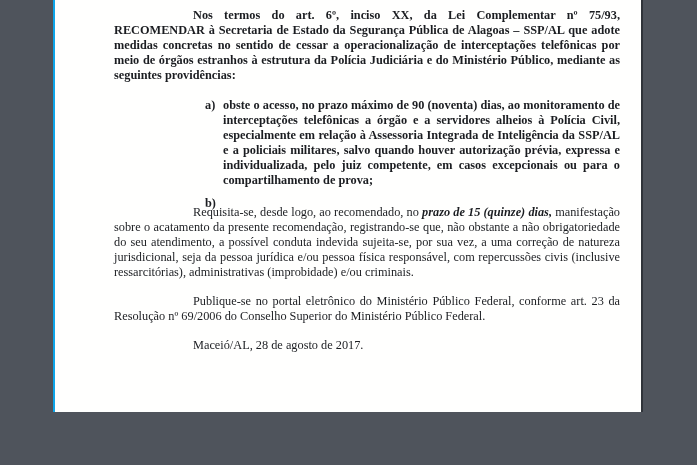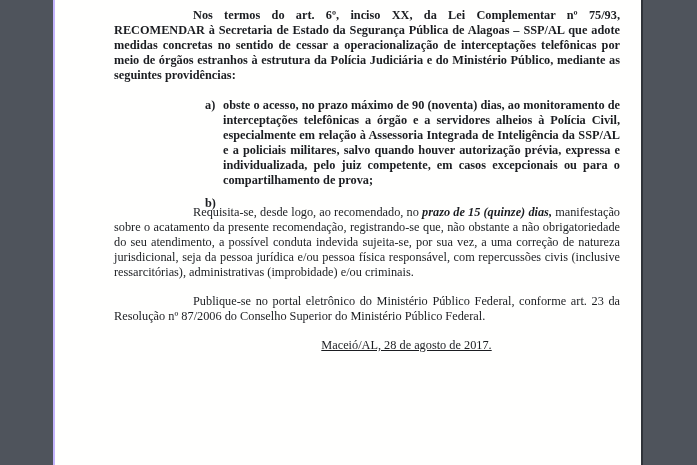--- a/index.html
+++ b/index.html
@@ -17,23 +17,23 @@
     position: relative;
     width: 697px;
     height: 465px;
     background: #4f545c;
   }
   .page {
     position: absolute;
     left: 53px;
     top: 0;
     width: 586px;
-    height: 465px;
+    height: 412px;
     background: #fffffe;
-    border-left: 2px solid #c4b5fd;
+    border-left: 2px solid #0ea5e9;
     border-right: 2px solid #30343a;
     box-sizing: content-box;
   }
   .page-content {
     padding: 8px 21px 0 59px;
     color: #1b1d21;
     font-size: 12.3px;
     line-height: 15px;
     text-align: justify;
   }
@@ -61,22 +61,21 @@
   .list-item.last {
     margin-bottom: 17px;
   }
   .emphasis {
     font-weight: bold;
     font-style: italic;
   }
   .dateline {
     margin: 12px 0 24px 0;
     text-indent: 79px;
-    text-align: center;
-    text-decoration: underline;
+    text-align: left;
   }
 </style>
 </head>
 <body>
 
 <div class="viewer">
   <div class="page">
     <div class="page-content">
 
       <p class="para bold intro">Nos termos do art. 6º, inciso XX, da Lei Complementar nº 75/93, RECOMENDAR à Secretaria de Estado da Segurança Pública de Alagoas – SSP/AL que adote medidas concretas no sentido de cessar a operacionalização de interceptações telefônicas por meio de órgãos estranhos à estrutura da Polícia Judiciária e do Ministério Público, mediante as seguintes providências:</p>
@@ -86,19 +85,19 @@
         <span>obste o acesso, no prazo máximo de 90 (noventa) dias, ao monitoramento de interceptações telefônicas a órgão e a servidores alheios à Polícia Civil, especialmente em relação à Assessoria Integrada de Inteligência da SSP/AL e a policiais militares, salvo quando houver autorização prévia, expressa e individualizada, pelo juiz competente, em casos excepcionais ou para o compartilhamento de prova;</span>
       </div>
 
       <div class="list-item last">
         <span class="marker">b)</span>
       </div>
 
       <p class="para"><span>Requisita-se, desde logo, ao recomendado, no </span><span class="emphasis">prazo de 15 (quinze) dias,</span><span> manifestação sobre o acatamento da presente recomendação, registrando-se que, não obstante a não obrigatoriedade do seu atendimento, a possível conduta indevida sujeita-se, por sua vez, a uma correção de natureza jurisdicional, seja da pessoa jurídica e/ou pessoa física responsável, com repercussões civis (inclusive ressarcitórias), administrativas (improbidade) e/ou criminais.</span></p>
 
 
-      <p class="para">Publique-se no portal eletrônico do Ministério Público Federal, conforme art. 23 da Resolução nº 87/2006 do Conselho Superior do Ministério Público Federal.</p>
+      <p class="para">Publique-se no portal eletrônico do Ministério Público Federal, conforme art. 23 da Resolução nº 69/2006 do Conselho Superior do Ministério Público Federal.</p>
 
       <p class="dateline">Maceió/AL, 28 de agosto de 2017.</p>
 
     </div>
   </div>
 </div>
 
 </body></html>

